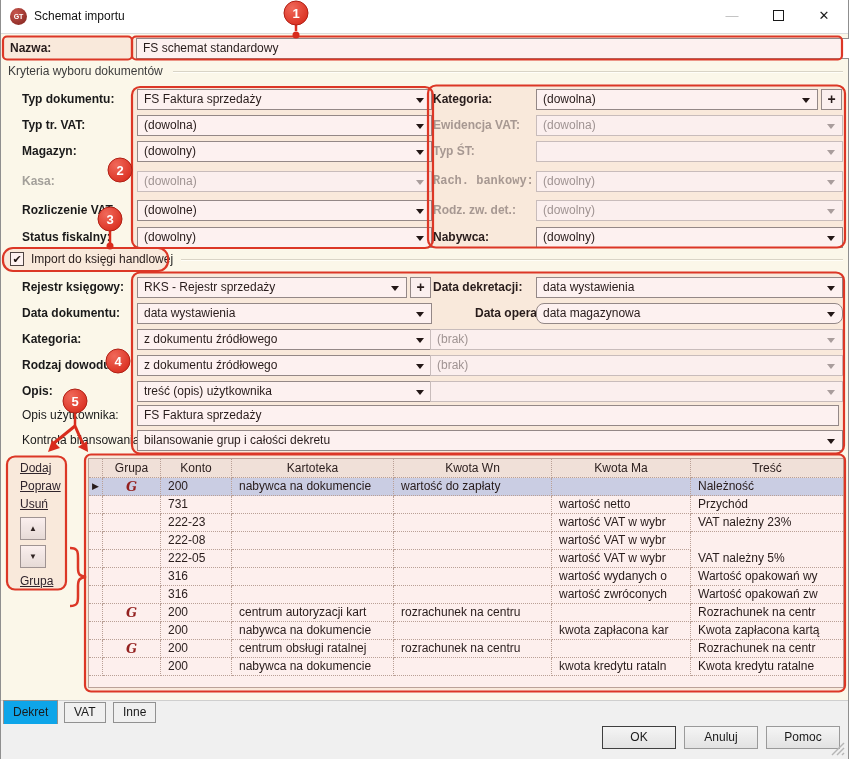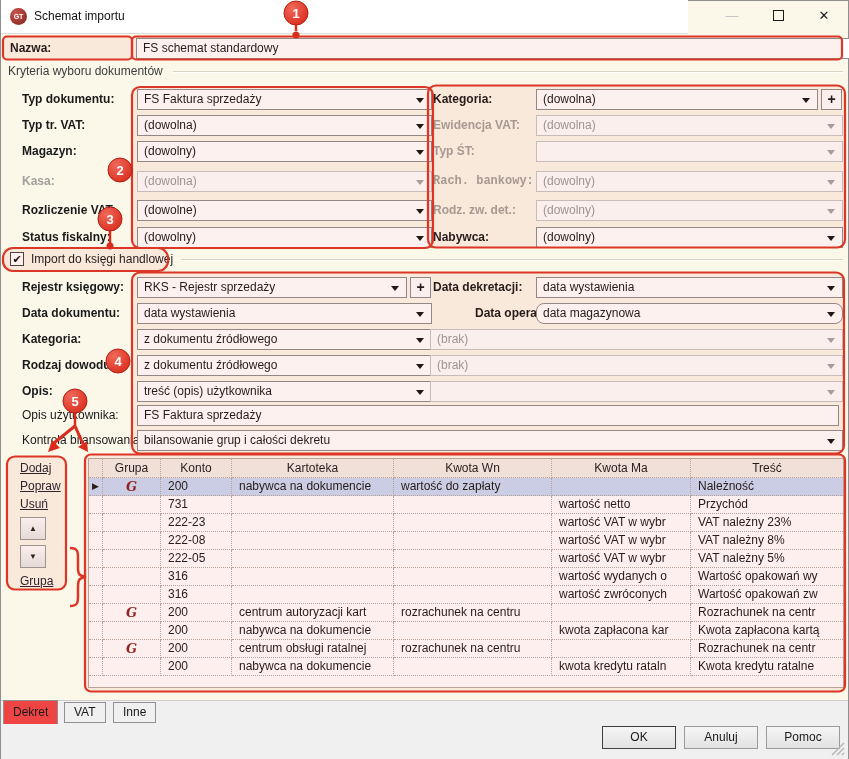--- a/index.html
+++ b/index.html
@@ -3,21 +3,21 @@
 <meta charset="utf-8">
 <style>
   html,body{margin:0;padding:0;}
   body{
     width:849px;height:759px;position:relative;overflow:hidden;
     background:#FBF7E9;
     font-family:"Liberation Sans",sans-serif;font-size:12px;color:#1a1a1a;
     box-shadow:inset 0 0 0 1px #8f8f8f;
   }
   
-  .titlebar{position:absolute;left:1px;top:0;width:687px;height:33px;background:#ffffff;border-bottom:1px solid #dcdcdc;}
+  .titlebar{position:absolute;left:1px;top:0;width:847px;height:33px;background:#ffffff;border-bottom:1px solid #dcdcdc;}
   .appicon{position:absolute;left:9px;top:8px;width:17px;height:17px;border-radius:50%;
     background:radial-gradient(circle at 35% 30%,#c9574f,#7d1f1a);color:#fff;font-size:7px;font-weight:bold;
     text-align:center;line-height:17px;}
   .wtitle{position:absolute;left:33px;top:9px;font-size:12px;color:#111;}
   .winbtn{position:absolute;top:0;width:46px;height:32px;text-align:center;line-height:32px;font-size:13px;color:#1a1a1a;}
   .winbtn.min{left:708px;color:#bdbdbd;}
   .winbtn.max{left:754px;}
   .winbtn.close{left:800px;}
   .maxglyph{display:inline-block;width:9px;height:9px;border:1px solid #1a1a1a;vertical-align:middle;margin-top:-2px;}
   
@@ -58,21 +58,21 @@
   .c-konto{width:71px;}
   .c-kart{width:162px;}
   .c-wn{width:158px;}
   .c-ma{width:139px;}
   .c-tresc{flex:1;border-right:none;}
   .gmark{font-family:"DejaVu Serif",serif;font-style:italic;font-weight:bold;color:#8e1f1f;font-size:13px;}
   .marker-glyph{font-size:9px;}
   
   .bottomstrip{position:absolute;left:1px;top:700px;width:847px;height:58px;background:#f0f0f0;border-top:1px solid #cfcfcf;}
   .tab{position:absolute;box-sizing:border-box;border:1px solid #919191;text-align:center;font-size:12px;}
-  .tab.active{left:2px;top:-1px;height:24px;background:#ef4444;border-bottom:none;line-height:22px;padding:0 9px;}
+  .tab.active{left:2px;top:-1px;height:24px;background:#0ea5e9;border-bottom:none;line-height:22px;padding:0 9px;}
   .tab.idle{top:1px;height:21px;background:#f0f0f0;line-height:19px;padding:0 9px;}
   .btn{position:absolute;top:25px;width:74px;height:23px;box-sizing:border-box;border:1px solid #9a9a9a;
     background:linear-gradient(#f5f5f5,#e2e2e2);text-align:center;line-height:21px;}
   .btn.default{border-color:#3f3f3f;}
   
   .overlay{position:absolute;left:0;top:0;width:849px;height:759px;z-index:60;pointer-events:none;}
 </style>
 </head>
 <body>
 
@@ -208,21 +208,20 @@
         <div class="tcell c-ma">wartość VAT w wybr</div>
         <div class="tcell c-tresc">VAT należny 23%</div>
       </div>
       <div class="trow">
         <div class="tcell c-marker"></div>
         <div class="tcell c-grupa"></div>
         <div class="tcell c-konto">222-08</div>
         <div class="tcell c-kart"></div>
         <div class="tcell c-wn"></div>
         <div class="tcell c-ma">wartość VAT w wybr</div>
-        <div class="tcell c-tresc">VAT należny 8%</div>
       </div>
       <div class="trow">
         <div class="tcell c-marker"></div>
         <div class="tcell c-grupa"></div>
         <div class="tcell c-konto">222-05</div>
         <div class="tcell c-kart"></div>
         <div class="tcell c-wn"></div>
         <div class="tcell c-ma">wartość VAT w wybr</div>
         <div class="tcell c-tresc">VAT należny 5%</div>
       </div>

